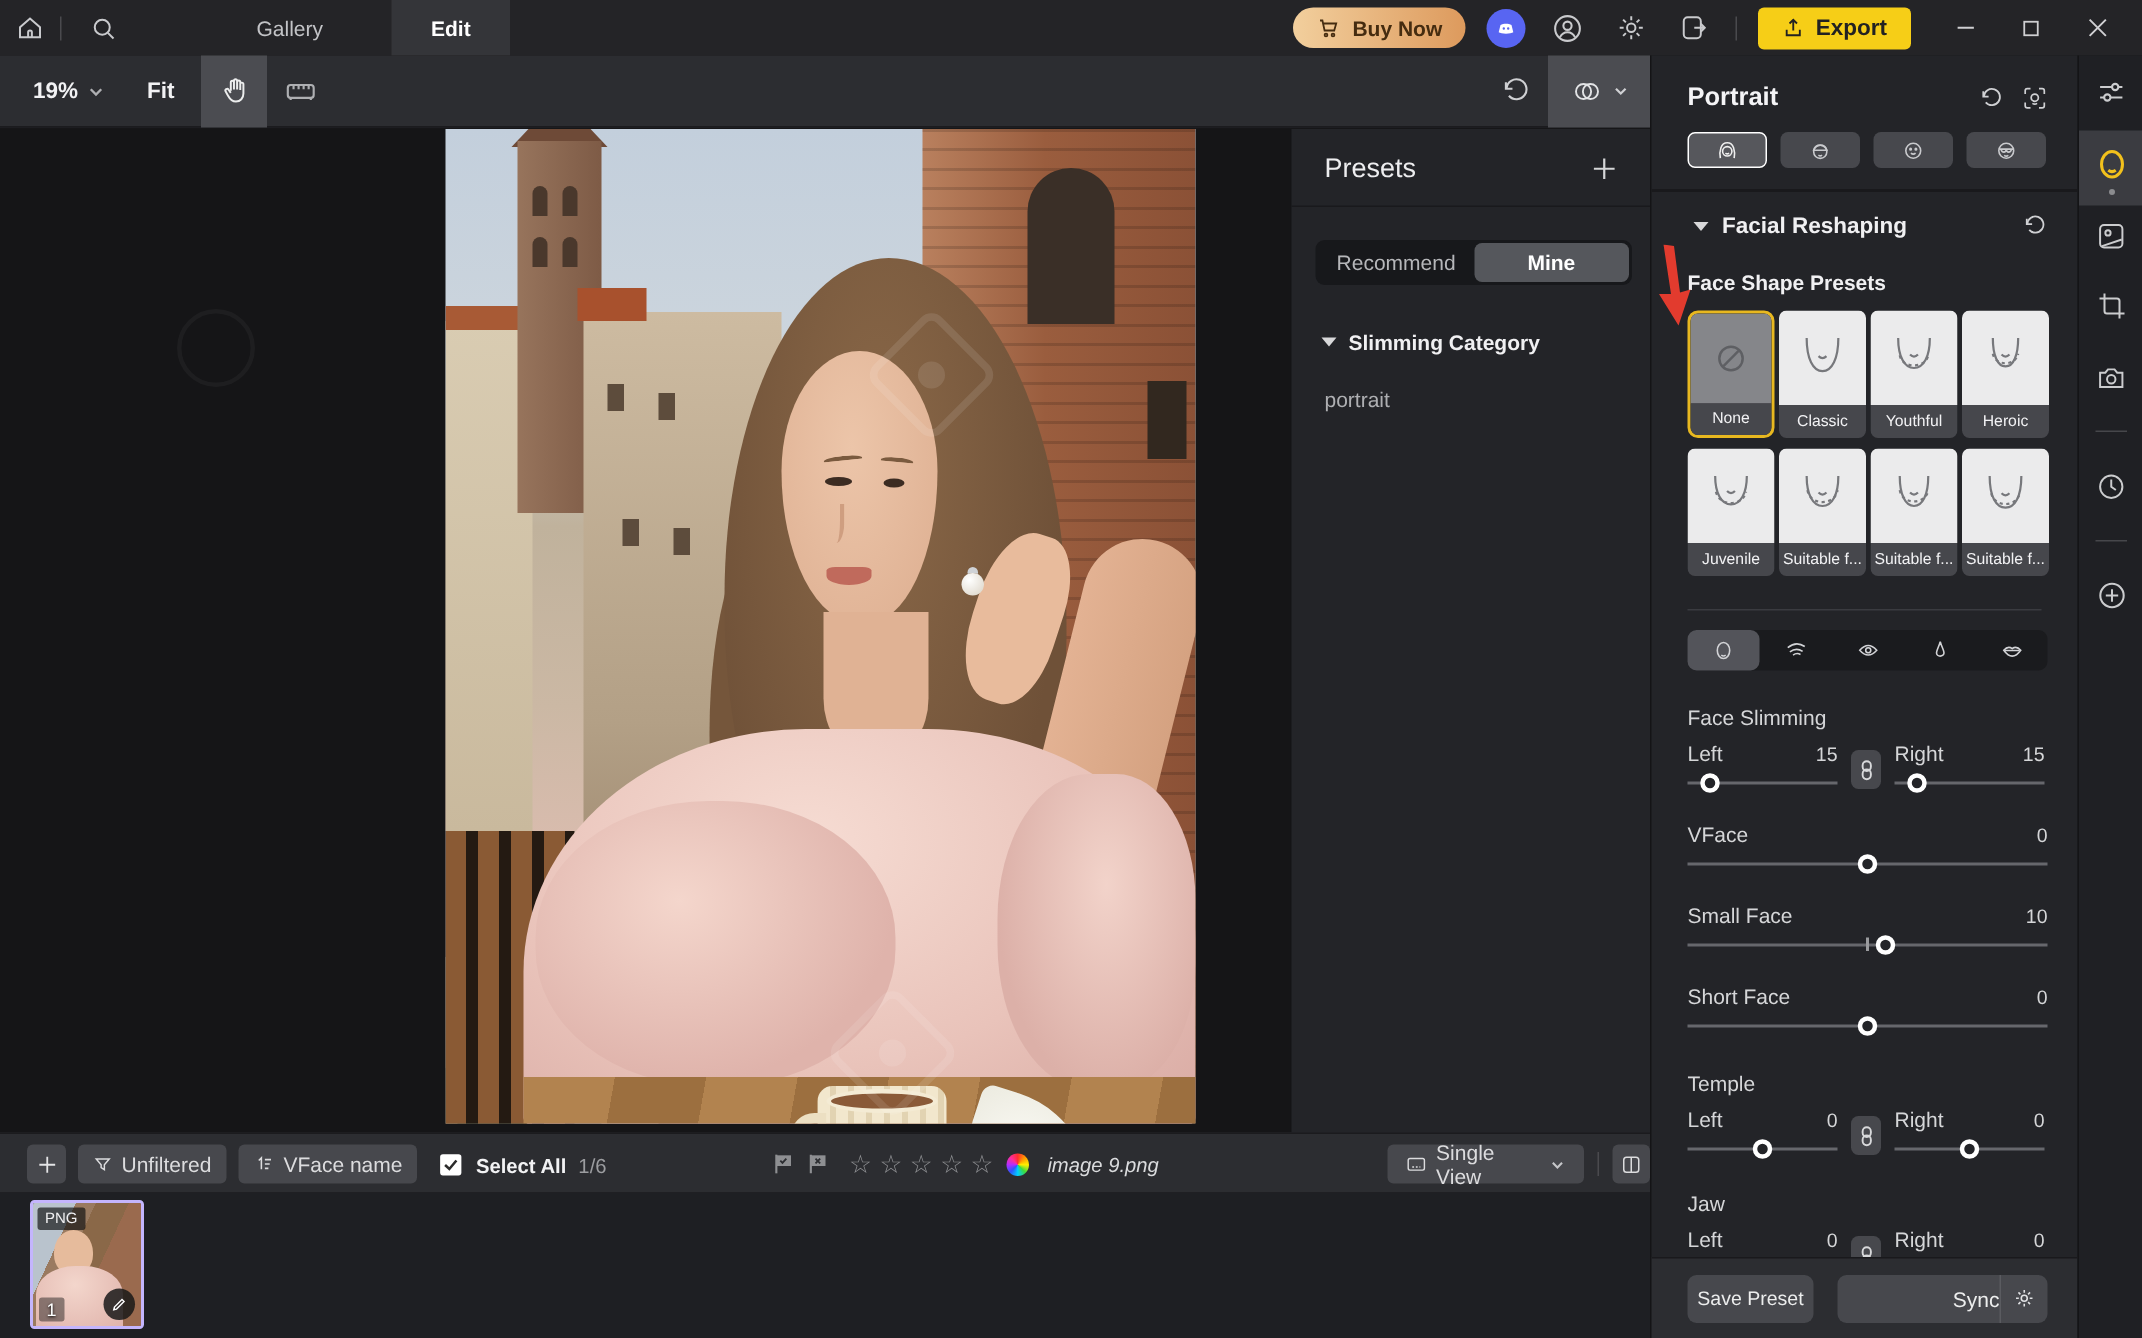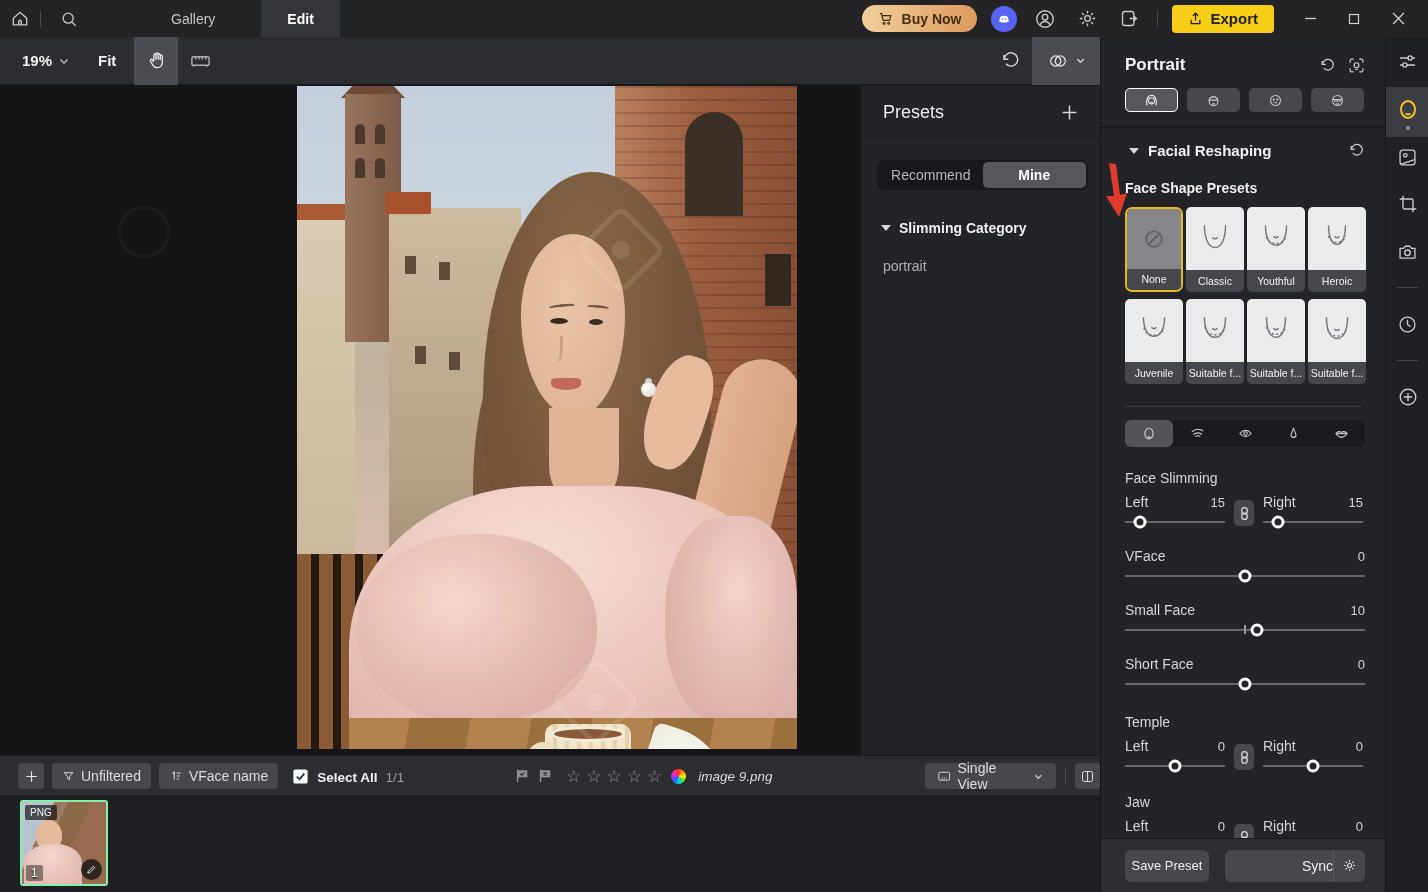--- a/index.html
+++ b/index.html
@@ -158,21 +158,21 @@
   .selall { display:flex; align-items:flex-end; gap:8px; margin-left:6px; }
   .selall .t { font-size:13.5px; font-weight:bold; color:#f2f2f4; }
   .selall .c { font-size:13.5px; color:#9c9da0; }
   .bb-mid { position:absolute; left:514px; top:7px; display:flex; align-items:center; gap:5px; height:26px; }
   .star { color:#8e8f92; font-size:17px; line-height:1; }
   .cwheel { width:15px; height:15px; border-radius:50%; margin:0 4px;
      background:conic-gradient(#ff2d2d,#ff9a00,#ffee00,#3ddc3d,#00cfff,#2d55ff,#b52dff,#ff2d9a,#ff2d2d); }
   .fname { font-size:13.5px; color:#dadbdd; margin-left:3px;font-style:italic; }
   .bb-right { position:absolute; left:925px; top:7px; display:flex; align-items:center; gap:9px; }
   .filmstrip { position:absolute; left:0; top:795px; width:1100px; height:97px; background:#1e1f23; }
-  .thumbwrap { position:absolute; left:20px; top:5px; width:88px; height:86px; border:2px solid #86efac; border-radius:3px; overflow:hidden; background:#5a4a42; }
+  .thumbwrap { position:absolute; left:20px; top:5px; width:76px; height:86px; border:2px solid #c4b5fd; border-radius:3px; overflow:hidden; background:#5a4a42; }
   .thumb-img { position:absolute; inset:0;
      background:linear-gradient(115deg,#b9c3cd 0 26%,#9a7a60 26% 38%,#8a6848 38% 58%,#9a6a4e 58% 100%); }
   .thumb-img::before { content:""; position:absolute; left:14px; top:18px; width:26px; height:30px; background:#e6bb9c; border-radius:50% 50% 45% 45%; }
   .thumb-img::after { content:""; position:absolute; left:2px; top:42px; width:58px; height:42px; background:radial-gradient(ellipse at 45% 30%,#f3d6cc,#dfb2aa); border-radius:45% 45% 0 0; }
   .png-badge { position:absolute; left:3px; top:3px; background:rgba(18,18,18,0.68); color:#f0f0f2; font-size:10px; padding:2px 5px; border-radius:2px; z-index:2; }
   .idx { position:absolute; left:4px; bottom:3px; color:#fff; font-size:12px; z-index:2; text-shadow:0 1px 2px #000; background:rgba(18,18,18,0.45); padding:1px 5px; border-radius:2px; }
   .editpen { position:absolute; right:4px; bottom:4px; width:21px; height:21px; border-radius:50%; background:rgba(25,25,25,0.85); display:flex; align-items:center; justify-content:center; z-index:2; color:#fff; }
 </style>
 </head>
 <body>
@@ -743,21 +743,21 @@
             <path d="M13 7h7M13 12h5.5M13 17h4"></path>
           </svg>
         <span>VFace name</span>
       </div>
       <div class="selall">
         <svg width="17" height="17" viewBox="0 0 18 18">
             <rect x="1.5" y="1.5" width="15" height="15" rx="2" fill="#fff"></rect>
             <path d="M5 9.2 8 12l5-6" fill="none" stroke="#2b2b2b" stroke-width="1.8"></path>
           </svg>
         <span class="t">Select All</span>
-        <span class="c">1/1</span>
+        <span class="c">1/6</span>
       </div>
     </div>
 
     <div class="bb-mid">
       <svg width="16" height="16" viewBox="0 0 18 18">
           <path d="M4 2v14" stroke="#8e8f92" stroke-width="1.6"></path>
           <rect x="4" y="2.5" width="11" height="8" fill="#8e8f92"></rect>
           <path d="M7 6.5l1.6 1.6L11.5 5" fill="none" stroke="#2c2d31" stroke-width="1.4"></path>
         </svg>
       <svg width="16" height="16" viewBox="0 0 18 18" style="margin-left:2px">

